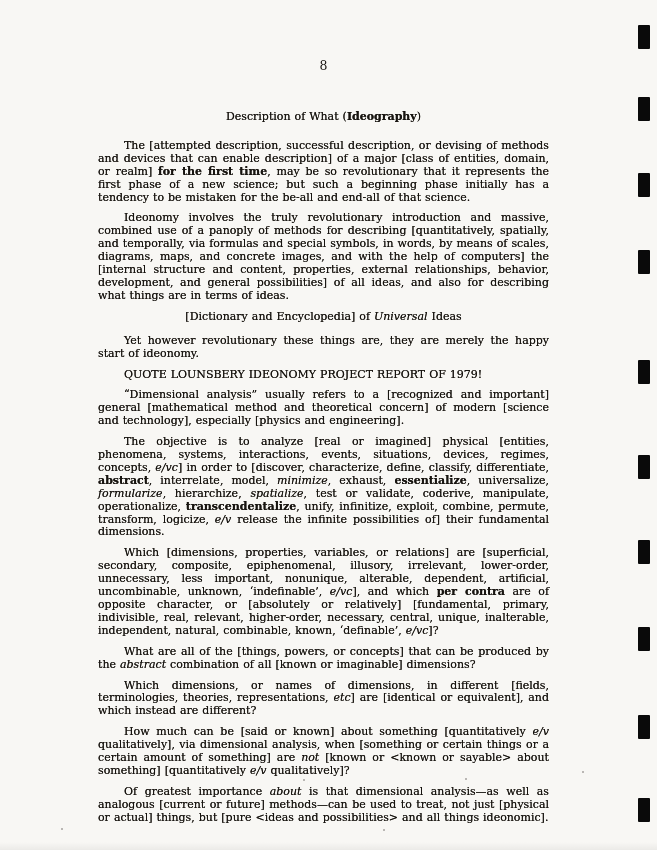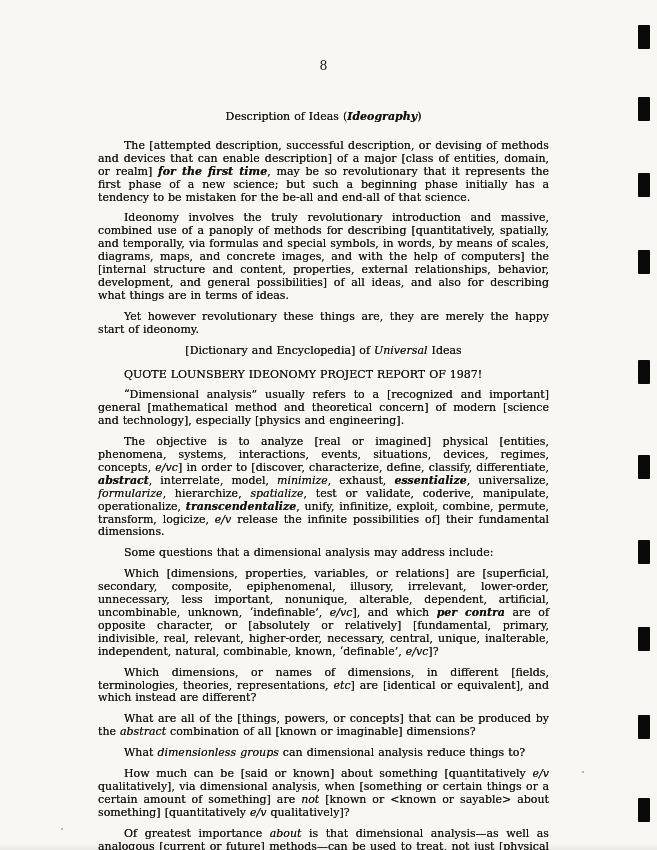--- a/index.html
+++ b/index.html
@@ -31,49 +31,47 @@
     text-align: center; text-indent: 0; margin: 0 0 16px 0;
   }
   .center-heading {
     text-align: center; text-indent: 0; margin: 8px 0 11px 0;
   }
   .paragraph {
     text-align: justify; text-indent: 26px;
   }
   .b  { font-weight: normal; }
   .i  { font-style: italic; }
-  .bi { font-weight: bold; font-style: italic; }
+  .bi { font-weight: bold; }
   .bmark {
     position: absolute; left: 638px; width: 12px; height: 24px;
     background: #0a0a0a; border-radius: 1px;
   }
   .speck {
     position: absolute; width: 2px; height: 2px; border-radius: 50%;
     background: rgba(40,36,30,0.4);
   }
 </style>
 </head>
 <body>
 
 <div class="page" style="background: rgb(248, 247, 244);">
   <div class="page-number">8</div>
   <div class="content" style="color: rgb(23, 20, 16);">
-      <div class="block title"><span>Description of Ideas (</span><span class="bi">Ideography</span><span>)</span></div>
+      <div class="block title"><span>Description of What (</span><span class="bi">Ideography</span><span>)</span></div>
       <div class="block paragraph"><span>The [attempted description, successful description, or devising of methods and devices that can enable description] of a major [class of entities, domain, or realm] </span><span class="bi">for the first time</span><span>, may be so revolutionary that it represents the first phase of a new science; but such a beginning phase initially has a tendency to be mistaken for the be-all and end-all of that science.</span></div>
       <div class="block paragraph"><span>Ideonomy involves the truly revolutionary introduction and massive, combined use of a panoply of methods </span><span class="b">for describing</span><span> [quantitatively, spatially, and temporally, via formulas and special symbols, in words, by means of scales, diagrams, maps, and concrete images, and with the help of computers] </span><span class="b">the</span><span> [internal structure and content, properties, external relationships, behavior, development, and general possibilities] </span><span class="b">of all ideas,</span><span> and also for describing what things are in terms of ideas.</span></div>
+      <div class="block center-heading"><span>[</span><span class="b">Dictionary</span><span> and </span><span class="b">Encyclopedia</span><span>] of </span><span class="i">Universal</span><span> Ideas</span></div>
       <div class="block paragraph"><span>Yet however revolutionary these things are, they are merely the happy start of ideonomy.</span></div>
-      <div class="block center-heading"><span>[</span><span class="b">Dictionary</span><span> and </span><span class="b">Encyclopedia</span><span>] of </span><span class="i">Universal</span><span> Ideas</span></div>
-      <div class="block paragraph"><span>QUOTE LOUNSBERY IDEONOMY PROJECT REPORT OF 1987!</span></div>
+      <div class="block paragraph"><span>QUOTE LOUNSBERY IDEONOMY PROJECT REPORT OF 1979!</span></div>
       <div class="block paragraph"><span>“Dimensional analysis” usually refers to a [recognized and important] general [mathematical method and theoretical concern] of modern [science and technology], especially [physics and engineering].</span></div>
       <div class="block paragraph"><span>The objective is to analyze [real or imagined] physical [entities, phenomena, systems, interactions, events, situations, devices, regimes, concepts, </span><span class="i">e/vc</span><span>] </span><span class="b">in order to</span><span> [discover, characterize, define, classify, differentiate, </span><span class="bi">abstract</span><span>, interrelate, model, </span><span class="i">minimize</span><span>, exhaust, </span><span class="bi">essentialize</span><span>, universalize, </span><span class="i">formularize</span><span>, hierarchize, </span><span class="i">spatialize</span><span>, test or validate, coderive, manipulate, operationalize, </span><span class="bi">transcendentalize</span><span>, unify, infinitize, exploit, combine, permute, transform, logicize, </span><span class="i">e/v</span><span> release the infinite possibilities of] their fundamental </span><span class="b">dimensions</span><span>.</span></div>
-      <div class="block paragraph"><span class="b">Some questions that a dimensional analysis may address include:</span></div>
       <div class="block paragraph"><span>Which [</span><span class="b">dimensions</span><span>, properties, variables, or relations] are [superficial, secondary, composite, epiphenomenal, illusory, irrelevant, lower-order, unnecessary, less important, nonunique, alterable, dependent, artificial, uncombinable, unknown, ‘indefinable’, </span><span class="i">e/vc</span><span>], </span><span class="b">and which </span><span class="bi">per contra</span><span class="b"> are of opposite character,</span><span> or [absolutely or relatively] [fundamental, primary, indivisible, real, relevant, higher-order, necessary, central, unique, inalterable, independent, natural, combinable, known, ‘definable’, </span><span class="i">e/vc</span><span>]?</span></div>
+      <div class="block paragraph"><span>What are all of the [things, powers, or concepts] that can be produced by the </span><span class="i">abstract</span><span> combination of all [known or imaginable] </span><span class="b">dimensions</span><span>?</span></div>
       <div class="block paragraph"><span>Which dimensions, or names of dimensions, in different [fields, terminologies, theories, representations, </span><span class="i">etc</span><span>] are [identical or equivalent], and which instead are different?</span></div>
-      <div class="block paragraph"><span>What are all of the [things, powers, or concepts] that can be produced by the </span><span class="i">abstract</span><span> combination of all [known or imaginable] </span><span class="b">dimensions</span><span>?</span></div>
-      <div class="block paragraph"><span>What </span><span class="i">dimensionless groups</span><span> can dimensional analysis reduce things to?</span></div>
       <div class="block paragraph"><span>How much can be [said or known] about something [quantitatively </span><span class="i">e/v</span><span> qualitatively], via dimensional analysis, </span><span class="b">when</span><span> [something or certain things or a certain amount of something] are </span><span class="i">not</span><span> [known or &lt;known or sayable&gt; about something] [quantitatively </span><span class="i">e/v</span><span> qualitatively]?</span></div>
       <div class="block paragraph"><span>Of greatest importance </span><span class="i">about</span><span> is that dimensional analysis—as well as analogous [current or future] methods—can be used to treat, not just [physical or actual] things, but [pure &lt;</span><span class="b">ideas</span><span> and possibilities&gt; and all things ideonomic].</span></div>
     </div>
   <div>
       <div class="bmark" style="top: 25px; left: 638px; width: 12px; height: 24px; background: rgb(10, 10, 10);"></div>
       <div class="bmark" style="top: 97px; left: 638px; width: 12px; height: 24px; background: rgb(10, 10, 10);"></div>
       <div class="bmark" style="top: 173px; left: 638px; width: 12px; height: 24px; background: rgb(10, 10, 10);"></div>
       <div class="bmark" style="top: 250px; left: 638px; width: 12px; height: 24px; background: rgb(10, 10, 10);"></div>
       <div class="bmark" style="top: 360px; left: 638px; width: 12px; height: 24px; background: rgb(10, 10, 10);"></div>
       <div class="bmark" style="top: 455px; left: 638px; width: 12px; height: 24px; background: rgb(10, 10, 10);"></div>

